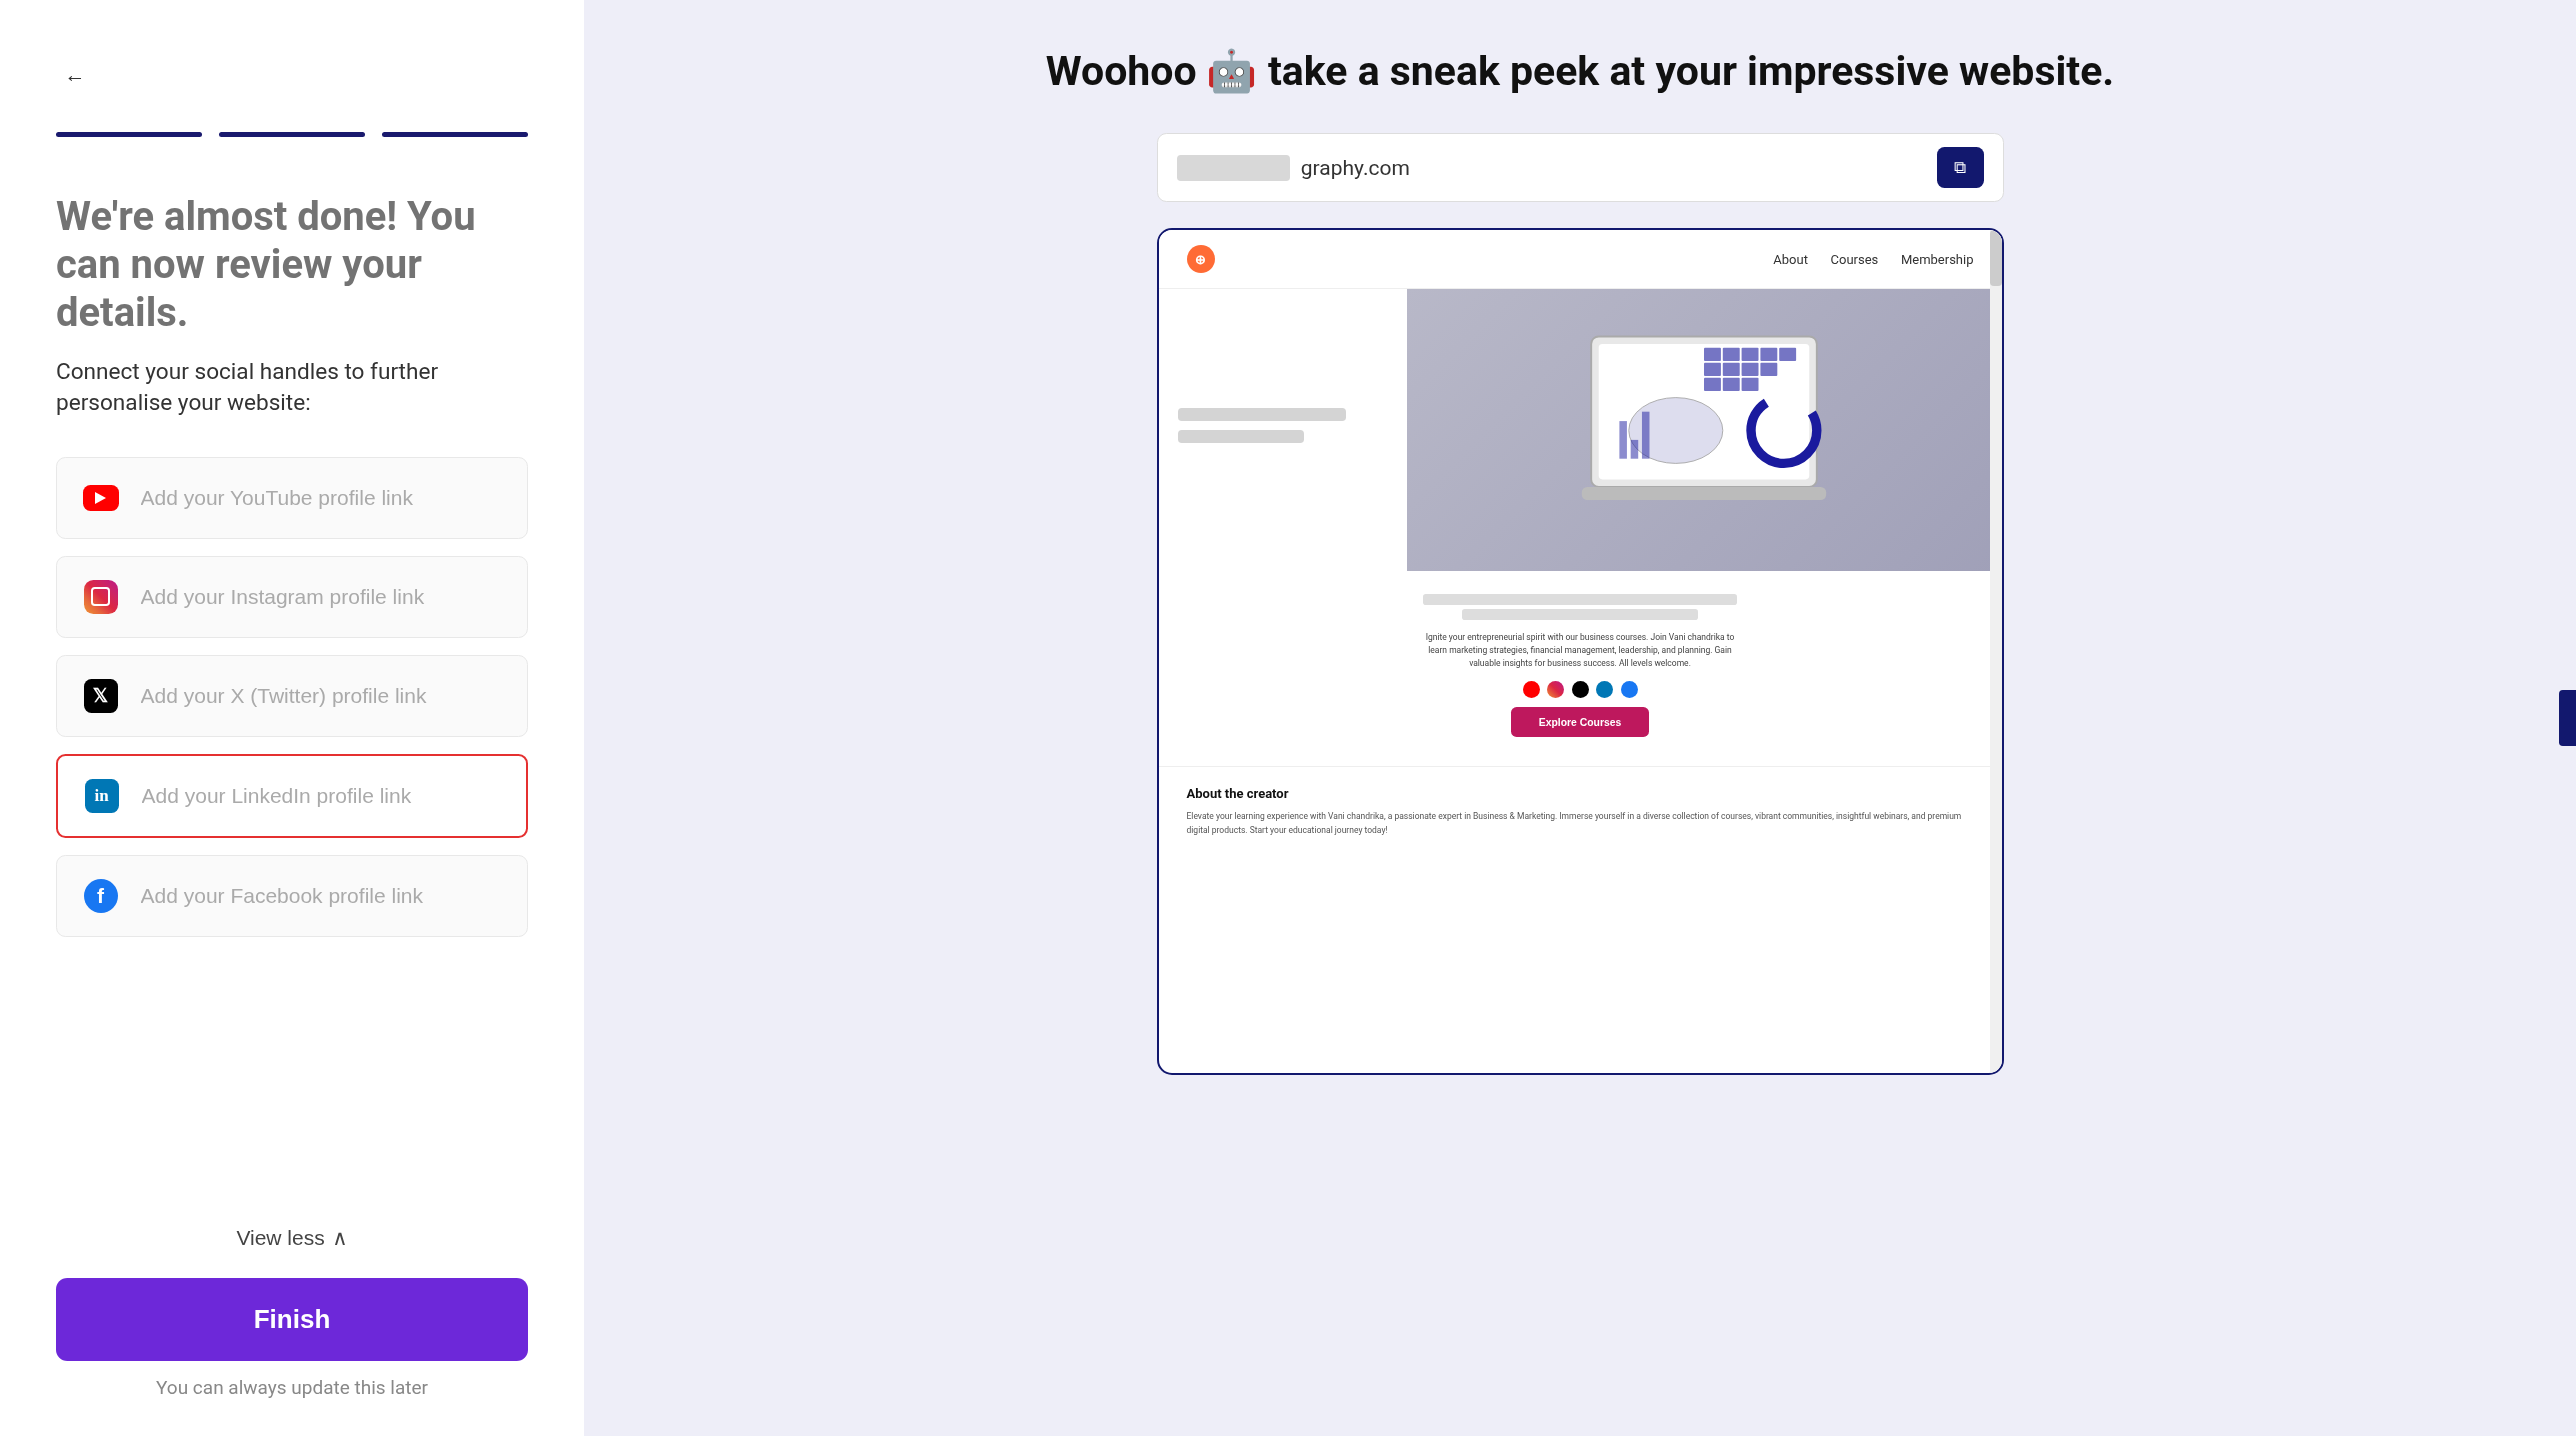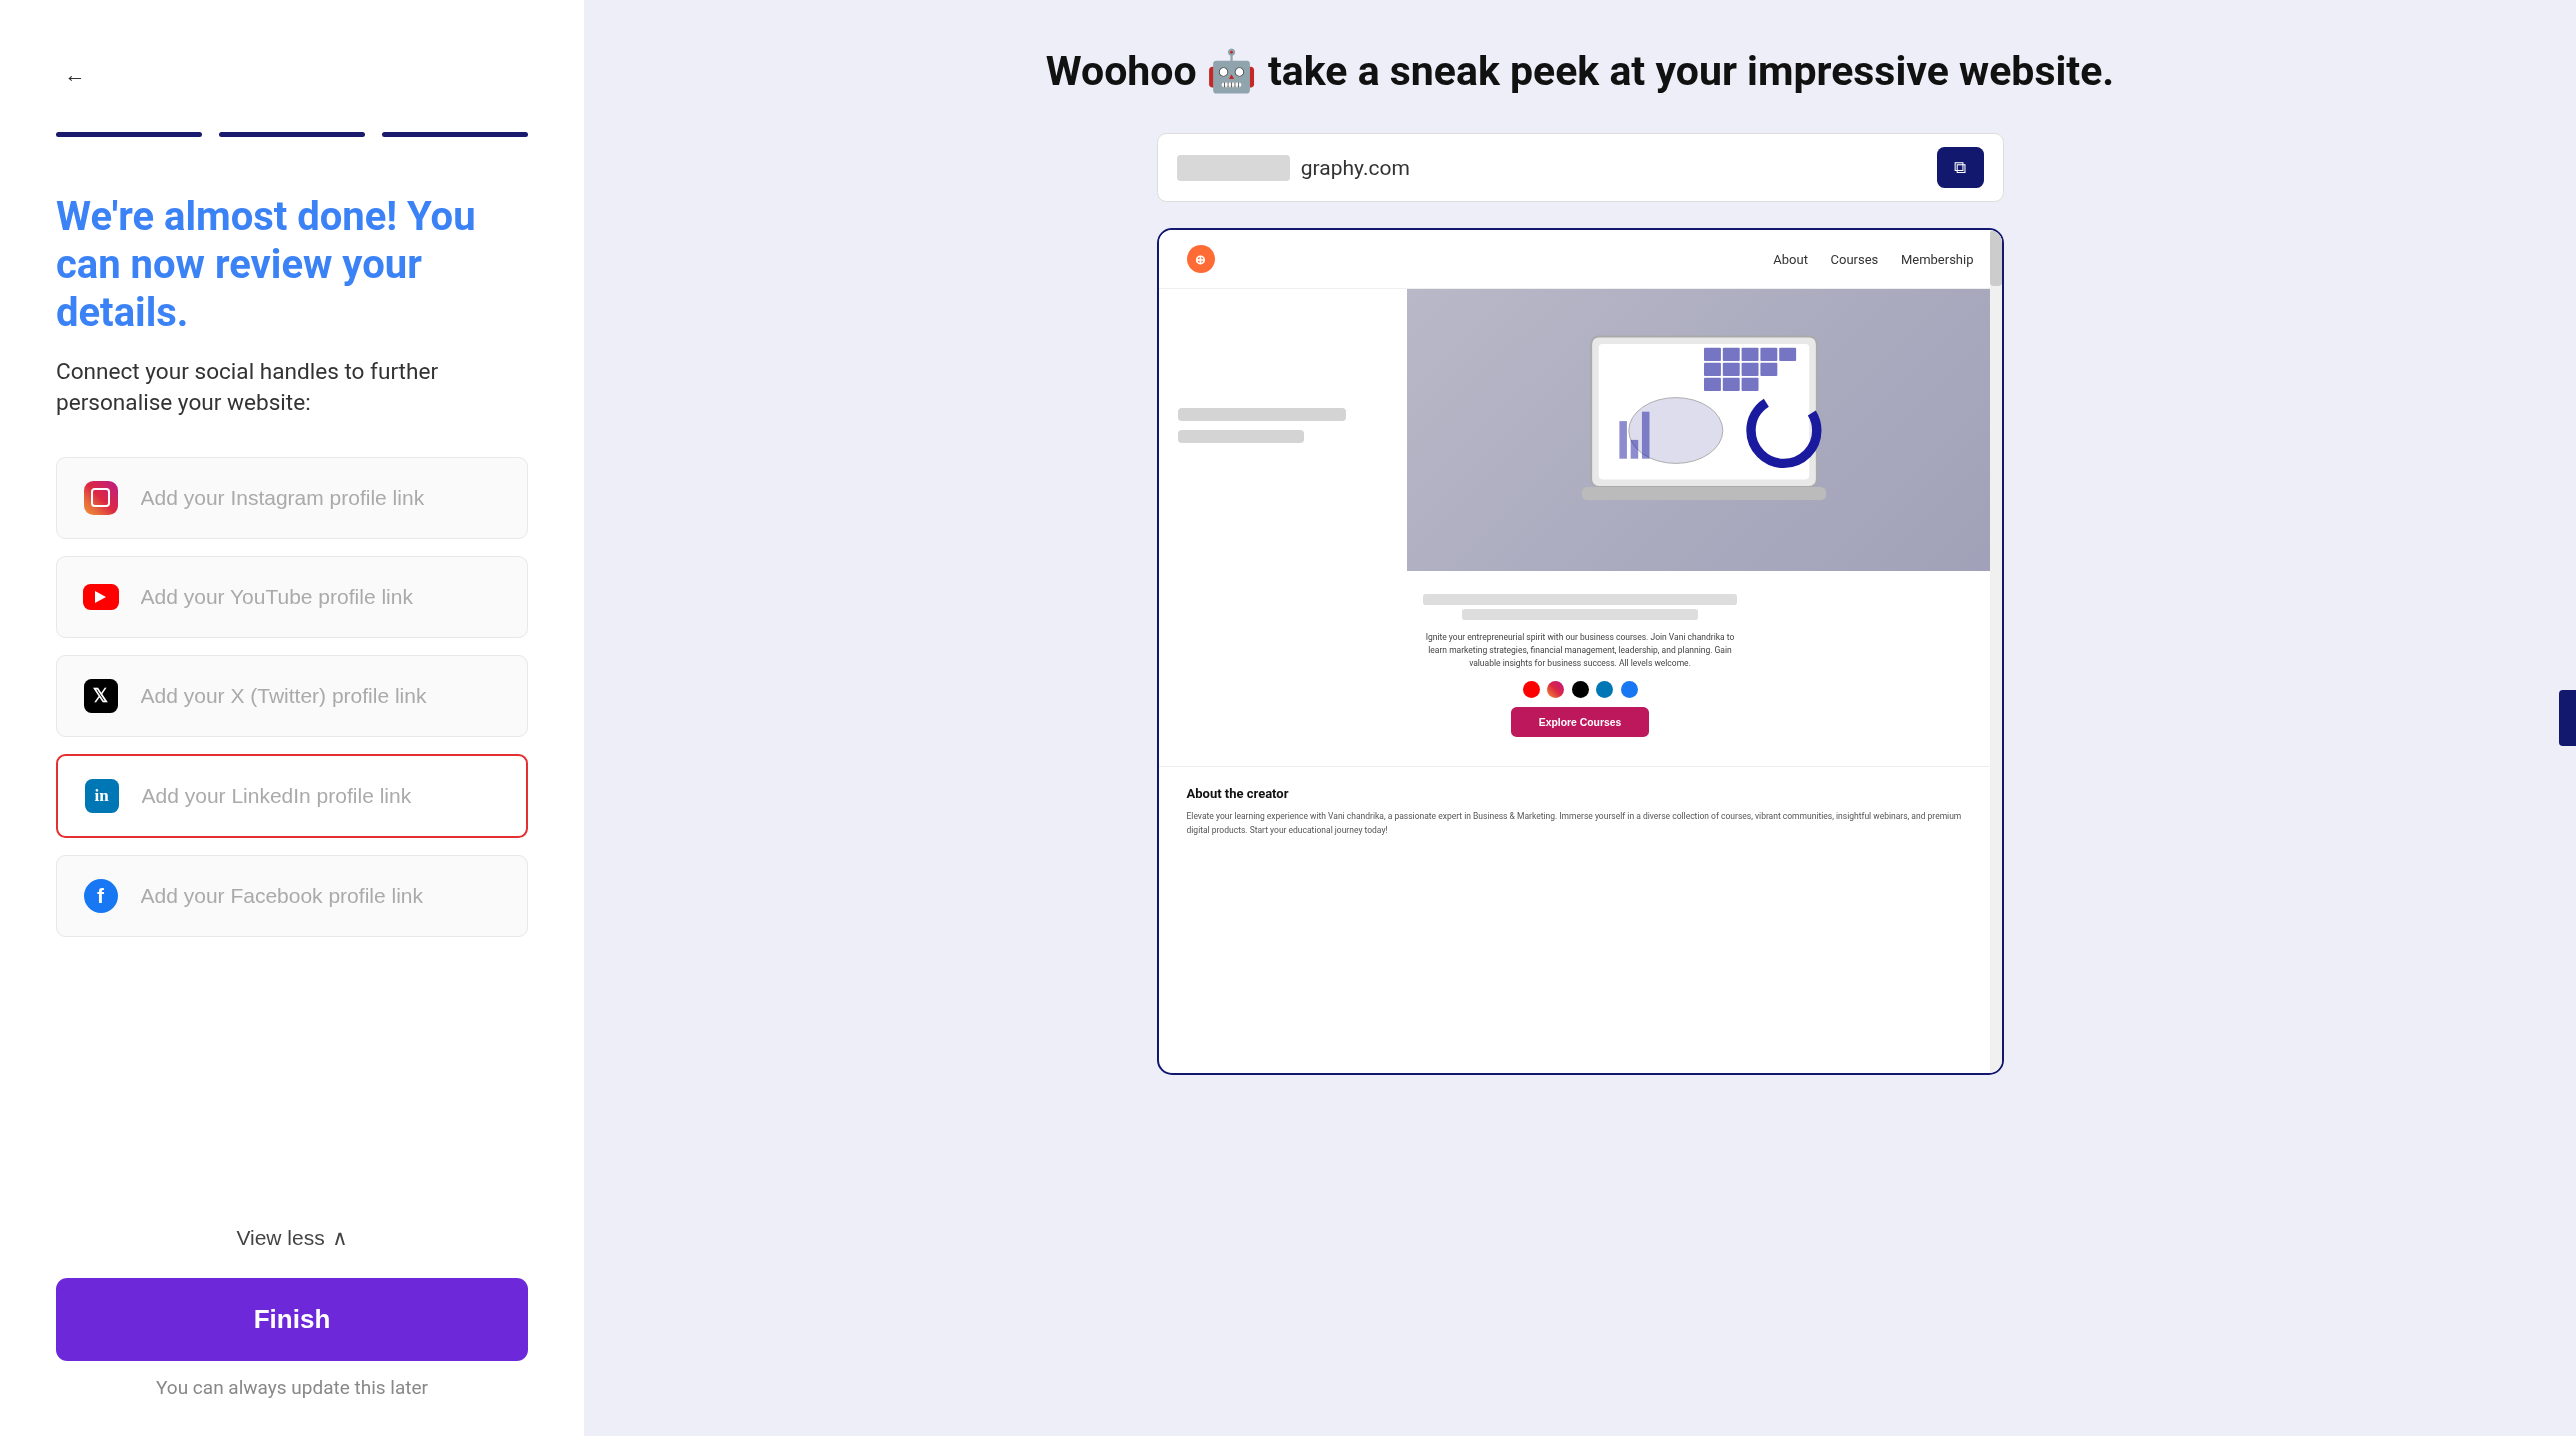--- a/index.html
+++ b/index.html
@@ -50,21 +50,21 @@
       background: #e0e0e0;
     }
 
     .progress-segment.active {
       background: #1a1a6e;
     }
 
     .left-heading {
       font-size: 40px;
       font-weight: 700;
-      color: #3b82f6;
+      color: #737373;
       line-height: 1.2;
       margin-bottom: 19px;
     }
 
     .subheading {
       font-size: 22.6px;
       color: #333;
       line-height: 1.4;
       margin-bottom: 38px;
       font-weight: 400;
@@ -468,30 +468,30 @@
     <div class="progress-segment active"></div>
   </div>
 
   <h1 class="left-heading">We're almost done! You can now review your details.</h1>
   <p class="subheading">Connect your social handles to further personalise your website:</p>
 
   <div class="social-list">
 
     <div class="social-item">
       <div class="social-icon">
-        <div class="ig-icon"></div>
-      </div>
-      <input type="text" placeholder="Add your Instagram profile link" style="">
+        <div class="yt-icon"></div>
+      </div>
+      <input type="text" placeholder="Add your YouTube profile link" style="">
     </div>
 
     <div class="social-item">
       <div class="social-icon">
-        <div class="yt-icon"></div>
-      </div>
-      <input type="text" placeholder="Add your YouTube profile link" style="">
+        <div class="ig-icon"></div>
+      </div>
+      <input type="text" placeholder="Add your Instagram profile link" style="">
     </div>
 
     <div class="social-item">
       <div class="social-icon">
         <div class="x-icon">𝕏</div>
       </div>
       <input type="text" placeholder="Add your X (Twitter) profile link" style="">
     </div>
 
     <div class="social-item highlighted">

